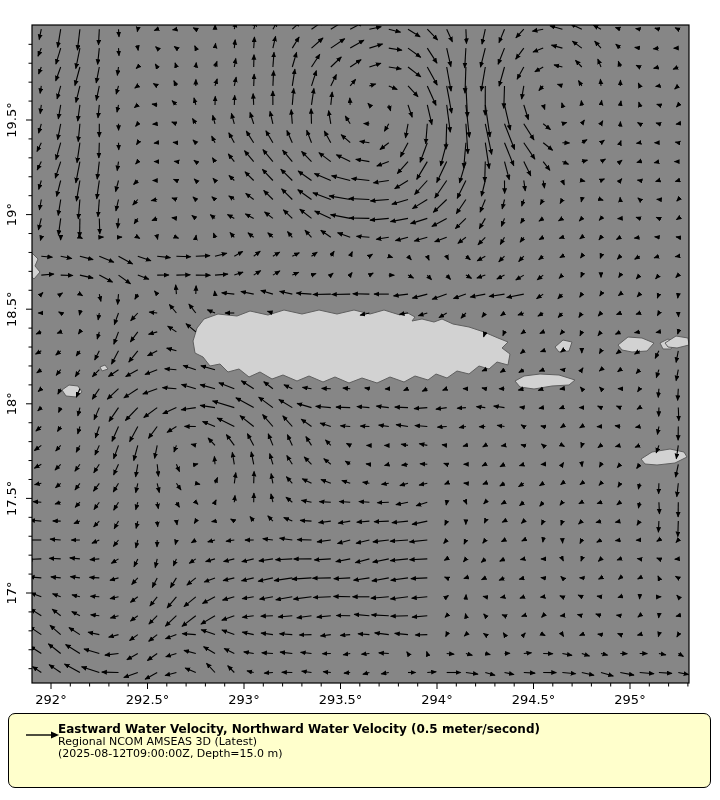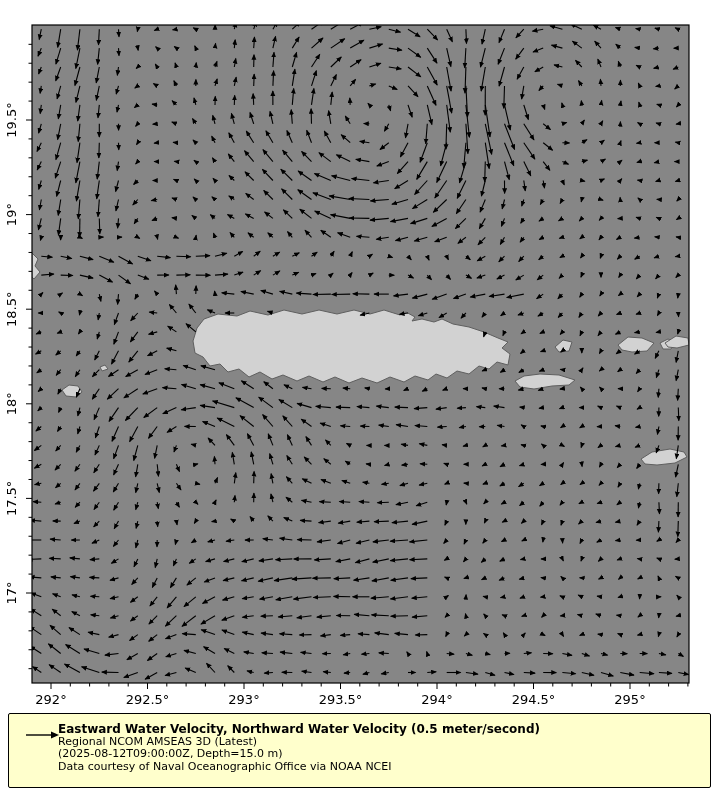--- a/index.html
+++ b/index.html
@@ -1,20 +1,20 @@
 <!DOCTYPE html>
 <html><head>
 <meta charset="utf-8">
 <style>
   html,body{margin:0;padding:0;background:#ffffff;}
   .page{position:relative;width:720px;height:800px;background:#ffffff;overflow:hidden;
         font-family:"DejaVu Sans","Liberation Sans",sans-serif;}
   #map-svg{position:absolute;left:0;top:0;}
   .legend{position:absolute;left:8px;top:713px;width:703px;height:75px;box-sizing:border-box;
-          background:#ffffcc;border:1px solid #000;border-radius:2px;}
+          background:#ffffcc;border:1px solid #000;border-radius:7px;}
   .legend-arrow{position:absolute;left:16px;top:16px;}
   .legend-text{position:absolute;left:49px;top:8px;color:#000;}
   .legend-title{font-size:12px;line-height:14px;font-weight:bold;white-space:nowrap;}
   .legend-line{font-size:11px;line-height:12.4px;white-space:nowrap;}
 </style>
 </head>
 <body>
 
 <div class="page">
 
@@ -1269,17 +1269,16 @@
 
   <div class="legend">
     <svg class="legend-arrow" width="36" height="10">
       <line x1="1" y1="5" x2="27" y2="5" stroke="#000" stroke-width="1.4"></line>
       <polygon points="26,1.5 34,5 26,8.5" fill="#000"></polygon>
     </svg>
     <div class="legend-text">
       <div class="legend-title">Eastward Water Velocity, Northward Water Velocity (0.5 meter/second)</div>
       <div class="legend-line">Regional NCOM AMSEAS 3D (Latest)</div>
       <div class="legend-line">(2025-08-12T09:00:00Z, Depth=15.0 m)</div>
-      <div class="legend-line">Data courtesy of Naval Oceanographic Office via NOAA NCEI</div>
     </div>
   </div>
 
 </div>
 
 </body></html>

